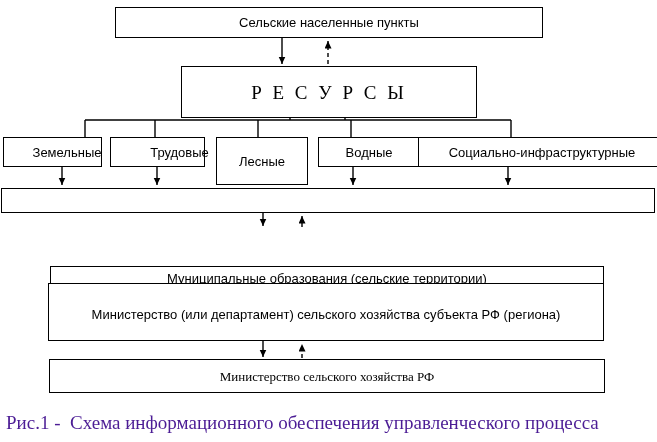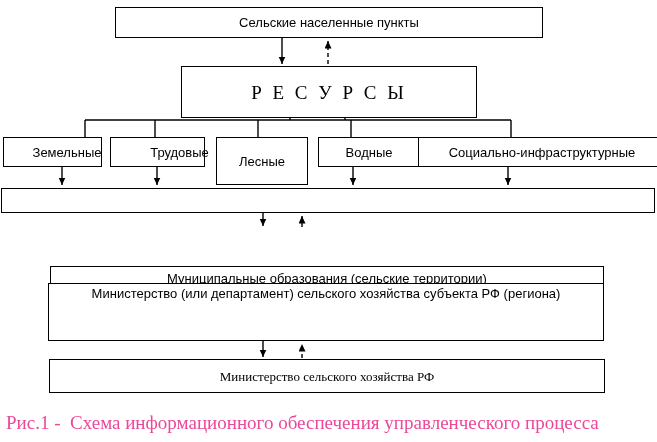--- a/index.html
+++ b/index.html
@@ -41,30 +41,30 @@
   .box-resources  { left: 181px; top: 66px;  width: 296px; height: 52px;
                     font-size: 19px; letter-spacing: 3px; font-family: Liberation Serif, serif; }
   .box-r1 { left: 3px;   top: 137px; width: 99px;  height: 30px; padding-left: 29px; }
   .box-r2 { left: 110px; top: 137px; width: 95px;  height: 30px; padding-left: 44px; }
   .box-r3 { left: 216px; top: 137px; width: 92px;  height: 48px; }
   .box-r4 { left: 318px; top: 137px; width: 102px;  height: 30px; }
   .box-r5 { left: 418px; top: 137px; width: 248px; height: 30px; }
   .box-collector { left: 1px;  top: 188px; width: 654px; height: 25px; }
   .box-muni      { left: 50px; top: 228px; width: 554px; height: 25px; margin-top: 38px; }
   .box-subject   { left: 48px; top: 283px; width: 556px; height: 58px;
-                   align-items: flex-start; padding-top: 2px; }
+                   align-items: flex-start; padding-top: 23px; }
   .box-federal   { left: 49px; top: 359px; width: 556px; height: 34px; font-family: Liberation Serif, serif; }
   .caption {
     position: absolute;
     left: 6px;
     top: 412px;
     width: 645px;
     font-family: "Liberation Serif", serif;
     font-size: 19px;
-    color: #ec4899;
+    color: #4c1d95;
     white-space: pre-wrap;
   }
 </style>
 </head>
 <body>
 
 <div class="stage">
 
   <svg class="wires" viewBox="0 0 657 442" xmlns="http://www.w3.org/2000/svg">
     <defs>

